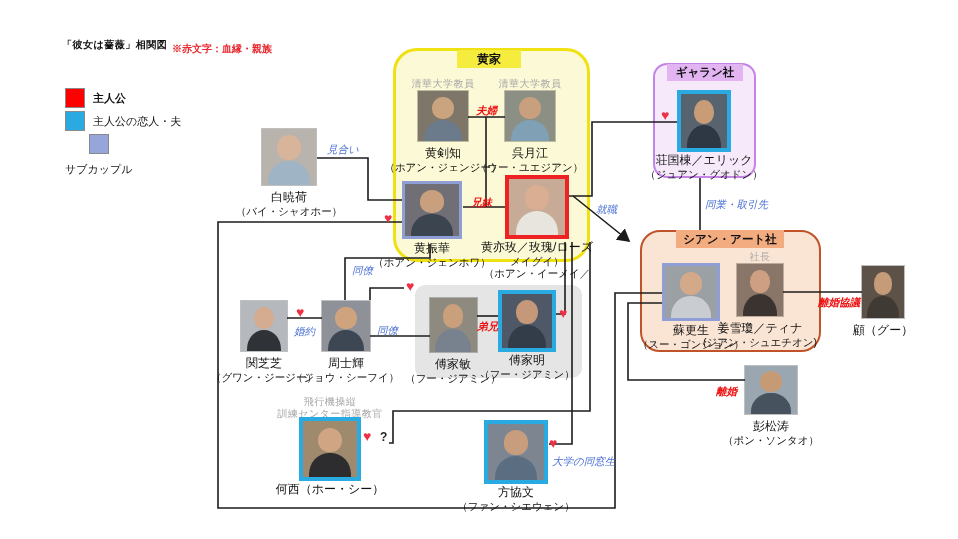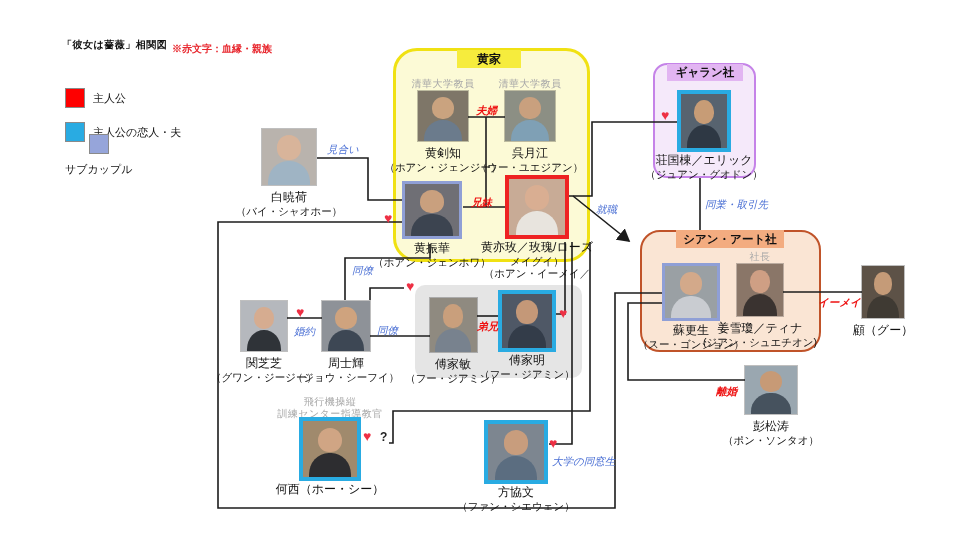--- a/index.html
+++ b/index.html
@@ -43,25 +43,25 @@
   .qmark{position:absolute;font-size:12px;font-weight:bold;color:#222;z-index:8;font-style:normal;}
 </style>
 </head>
 <body>
 
 <div class="canvas">
 
   <div class="title">「彼女は薔薇」相関図</div>
   <div class="rednote">※赤文字：血縁・親族</div>
 
-  <div class="lgd" style="top:88px;">
+  <div class="lgd" style="top:88px;font-weight:bold;">
     <span class="sw" style="background:#fe0000;"></span>
     <span class="lb">主人公</span>
   </div>
-  <div class="lgd" style="top:122px;">
+  <div class="lgd" style="top:111px;">
     <span class="sw" style="background:#29abe2;"></span>
     <span class="lb">主人公の恋人・夫</span>
   </div>
   <div class="lgd" style="top:134px;flex-direction:column;">
     <span class="sw" style="background:#96a5da;"></span>
     <span class="lb">サブカップル</span>
   </div>
 
   <div class="gbox huang"></div>
   <div class="gbox galan"></div>
@@ -202,21 +202,21 @@
 
   <span class="rel red" style="left:476px;top:104px;">夫婦</span>
   <span class="rel red" style="left:471px;top:196px;">兄妹</span>
   <span class="rel blue" style="left:327px;top:143px;">見合い</span>
   <span class="rel blue" style="left:352px;top:264px;">同僚</span>
   <span class="rel blue" style="left:294px;top:325px;">婚約</span>
   <span class="rel blue" style="left:377px;top:324px;">同僚</span>
   <span class="rel red" style="left:477px;top:320px;">弟兄</span>
   <span class="rel blue" style="left:596px;top:203px;">就職</span>
   <span class="rel blue" style="left:705px;top:198px;">同業・取引先</span>
-  <span class="rel red" style="left:818px;top:296px;">イーメイ</span>
+  <span class="rel red" style="left:818px;top:296px;">離婚協議</span>
   <span class="rel red" style="left:716px;top:385px;">離婚</span>
   <span class="rel blue" style="left:552px;top:455px;">大学の同窓生</span>
 
   <span class="heart" style="left:661px;top:108px;">♥</span>
   <span class="heart" style="left:384px;top:211px;">♥</span>
   <span class="heart" style="left:296px;top:305px;">♥</span>
   <span class="heart" style="left:406px;top:279px;">♥</span>
   <span class="heart" style="left:559px;top:306px;">♥</span>
   <span class="heart" style="left:363px;top:429px;">♥</span>
   <span class="heart" style="left:549px;top:436px;">♥</span>

